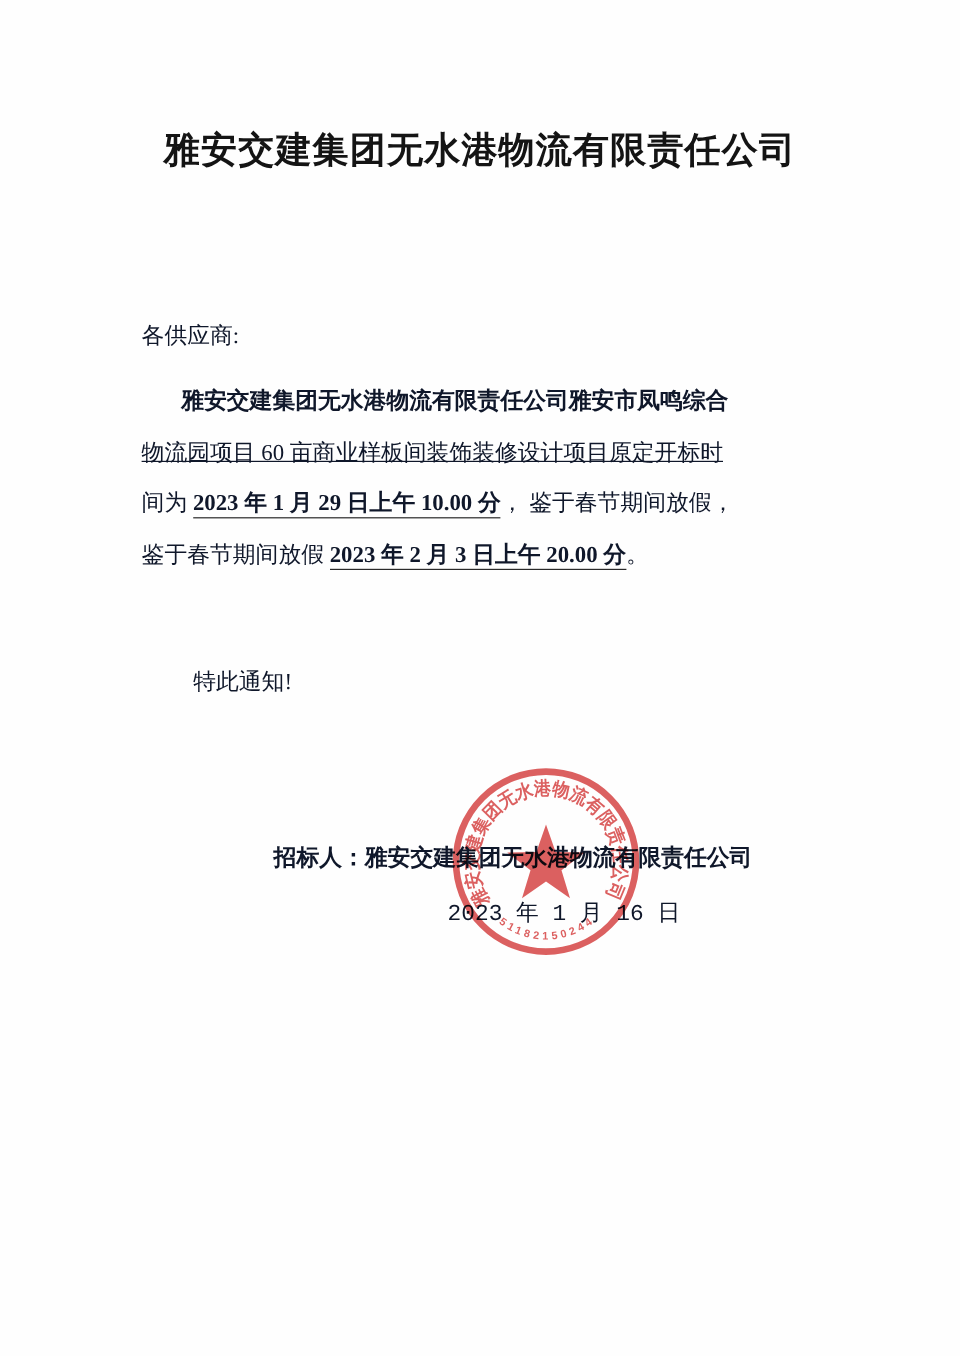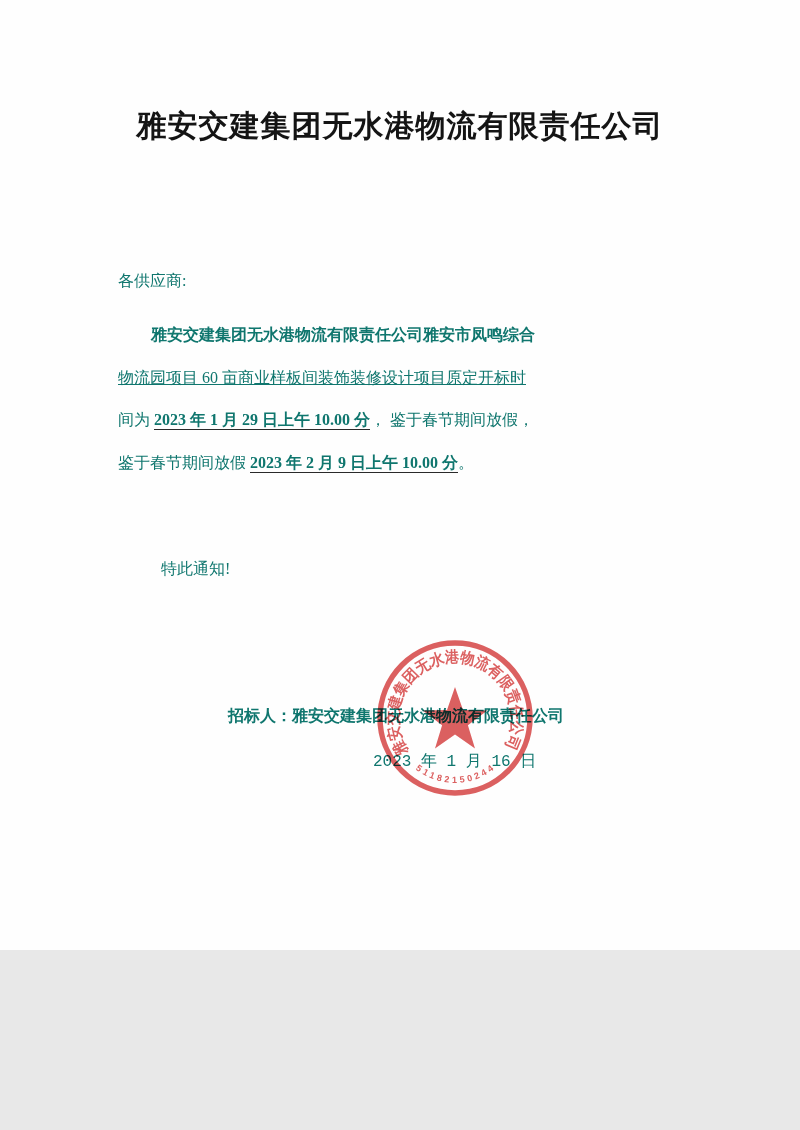--- a/index.html
+++ b/index.html
@@ -3,21 +3,21 @@
 <meta charset="utf-8">
 <style>
   html, body {
     margin: 0;
     padding: 0;
     background: #e8e8e8;
   }
   .page {
     position: relative;
     width: 800px;
-    height: 950px;
+    height: 1130px;
     margin: 0 auto;
     background: #fefefe;
     overflow: hidden;
     font-family: "Liberation Serif", "DejaVu Serif", serif;
     color: #1c1c1c;
   }
   .title-block {
     position: absolute;
     left: 0;
     top: 100px;
@@ -28,24 +28,24 @@
     color: #141414;
   }
   .title-line {
     font-size: 30px;
     line-height: 51px;
     letter-spacing: 1px;
     white-space: nowrap;
   }
   .bodyline {
     position: absolute;
-    font-size: 16px;
+    font-size: 19px;
     line-height: 30px;
     white-space: nowrap;
-    color: #0f766e;
+    color: #0f172a;
   }
   .u {
     border-bottom: 1.5px solid #2a2a2a;
     padding-bottom: 1px;
     font-weight: bold;
   }
   .seal-svg {
     position: absolute;
     left: 0;
     top: 0;
@@ -77,21 +77,21 @@
   </div>
 
   <div class="bodyline" style="left:118px; top:266px;">各供应商:</div>
 
   <div class="bodyline" style="left:151px; top:320px;font-weight:bold;">雅安交建集团无水港物流有限责任公司雅安市凤鸣综合</div>
 
   <div class="bodyline" style="left:118px; top:363px;text-decoration:underline;">物流园项目 60 亩商业样板间装饰装修设计项目原定开标时</div>
 
   <div class="bodyline" style="left:118px; top:405px;"><span>间为 </span><span class="u">2023 年 1 月 29 日上午 10.00 分</span><span>， 鉴于春节期间放假，</span></div>
 
-  <div class="bodyline" style="left:118px; top:448px;"><span>鉴于春节期间放假 </span><span class="u">2023 年 2 月 9 日上午 10.00 分</span><span>。</span></div>
+  <div class="bodyline" style="left:118px; top:448px;"><span>鉴于春节期间放假 </span><span class="u">2023 年 2 月 3 日上午 20.00 分</span><span>。</span></div>
 
   <div class="bodyline" style="left:161px; top:554px;">特此通知!</div>
 
   <div class="bodyline" style="left:228px; top:701px;font-weight:bold;"><span>招标人：</span><span>雅安交建集团无水港物流有限责任公司</span></div>
 
   <div class="bodyline" style="left:373px; top:747px;font-family:Liberation Mono, monospace;">2023 年 1 月 16 日</div>
 
   <svg class="seal-svg" viewBox="0 0 800 1130" xmlns="http://www.w3.org/2000/svg">
     <defs>
       <path id="ringPath" d="M 408.3 751.7 A 57 57 0 1 1 501.7 751.7" fill="none"></path>

